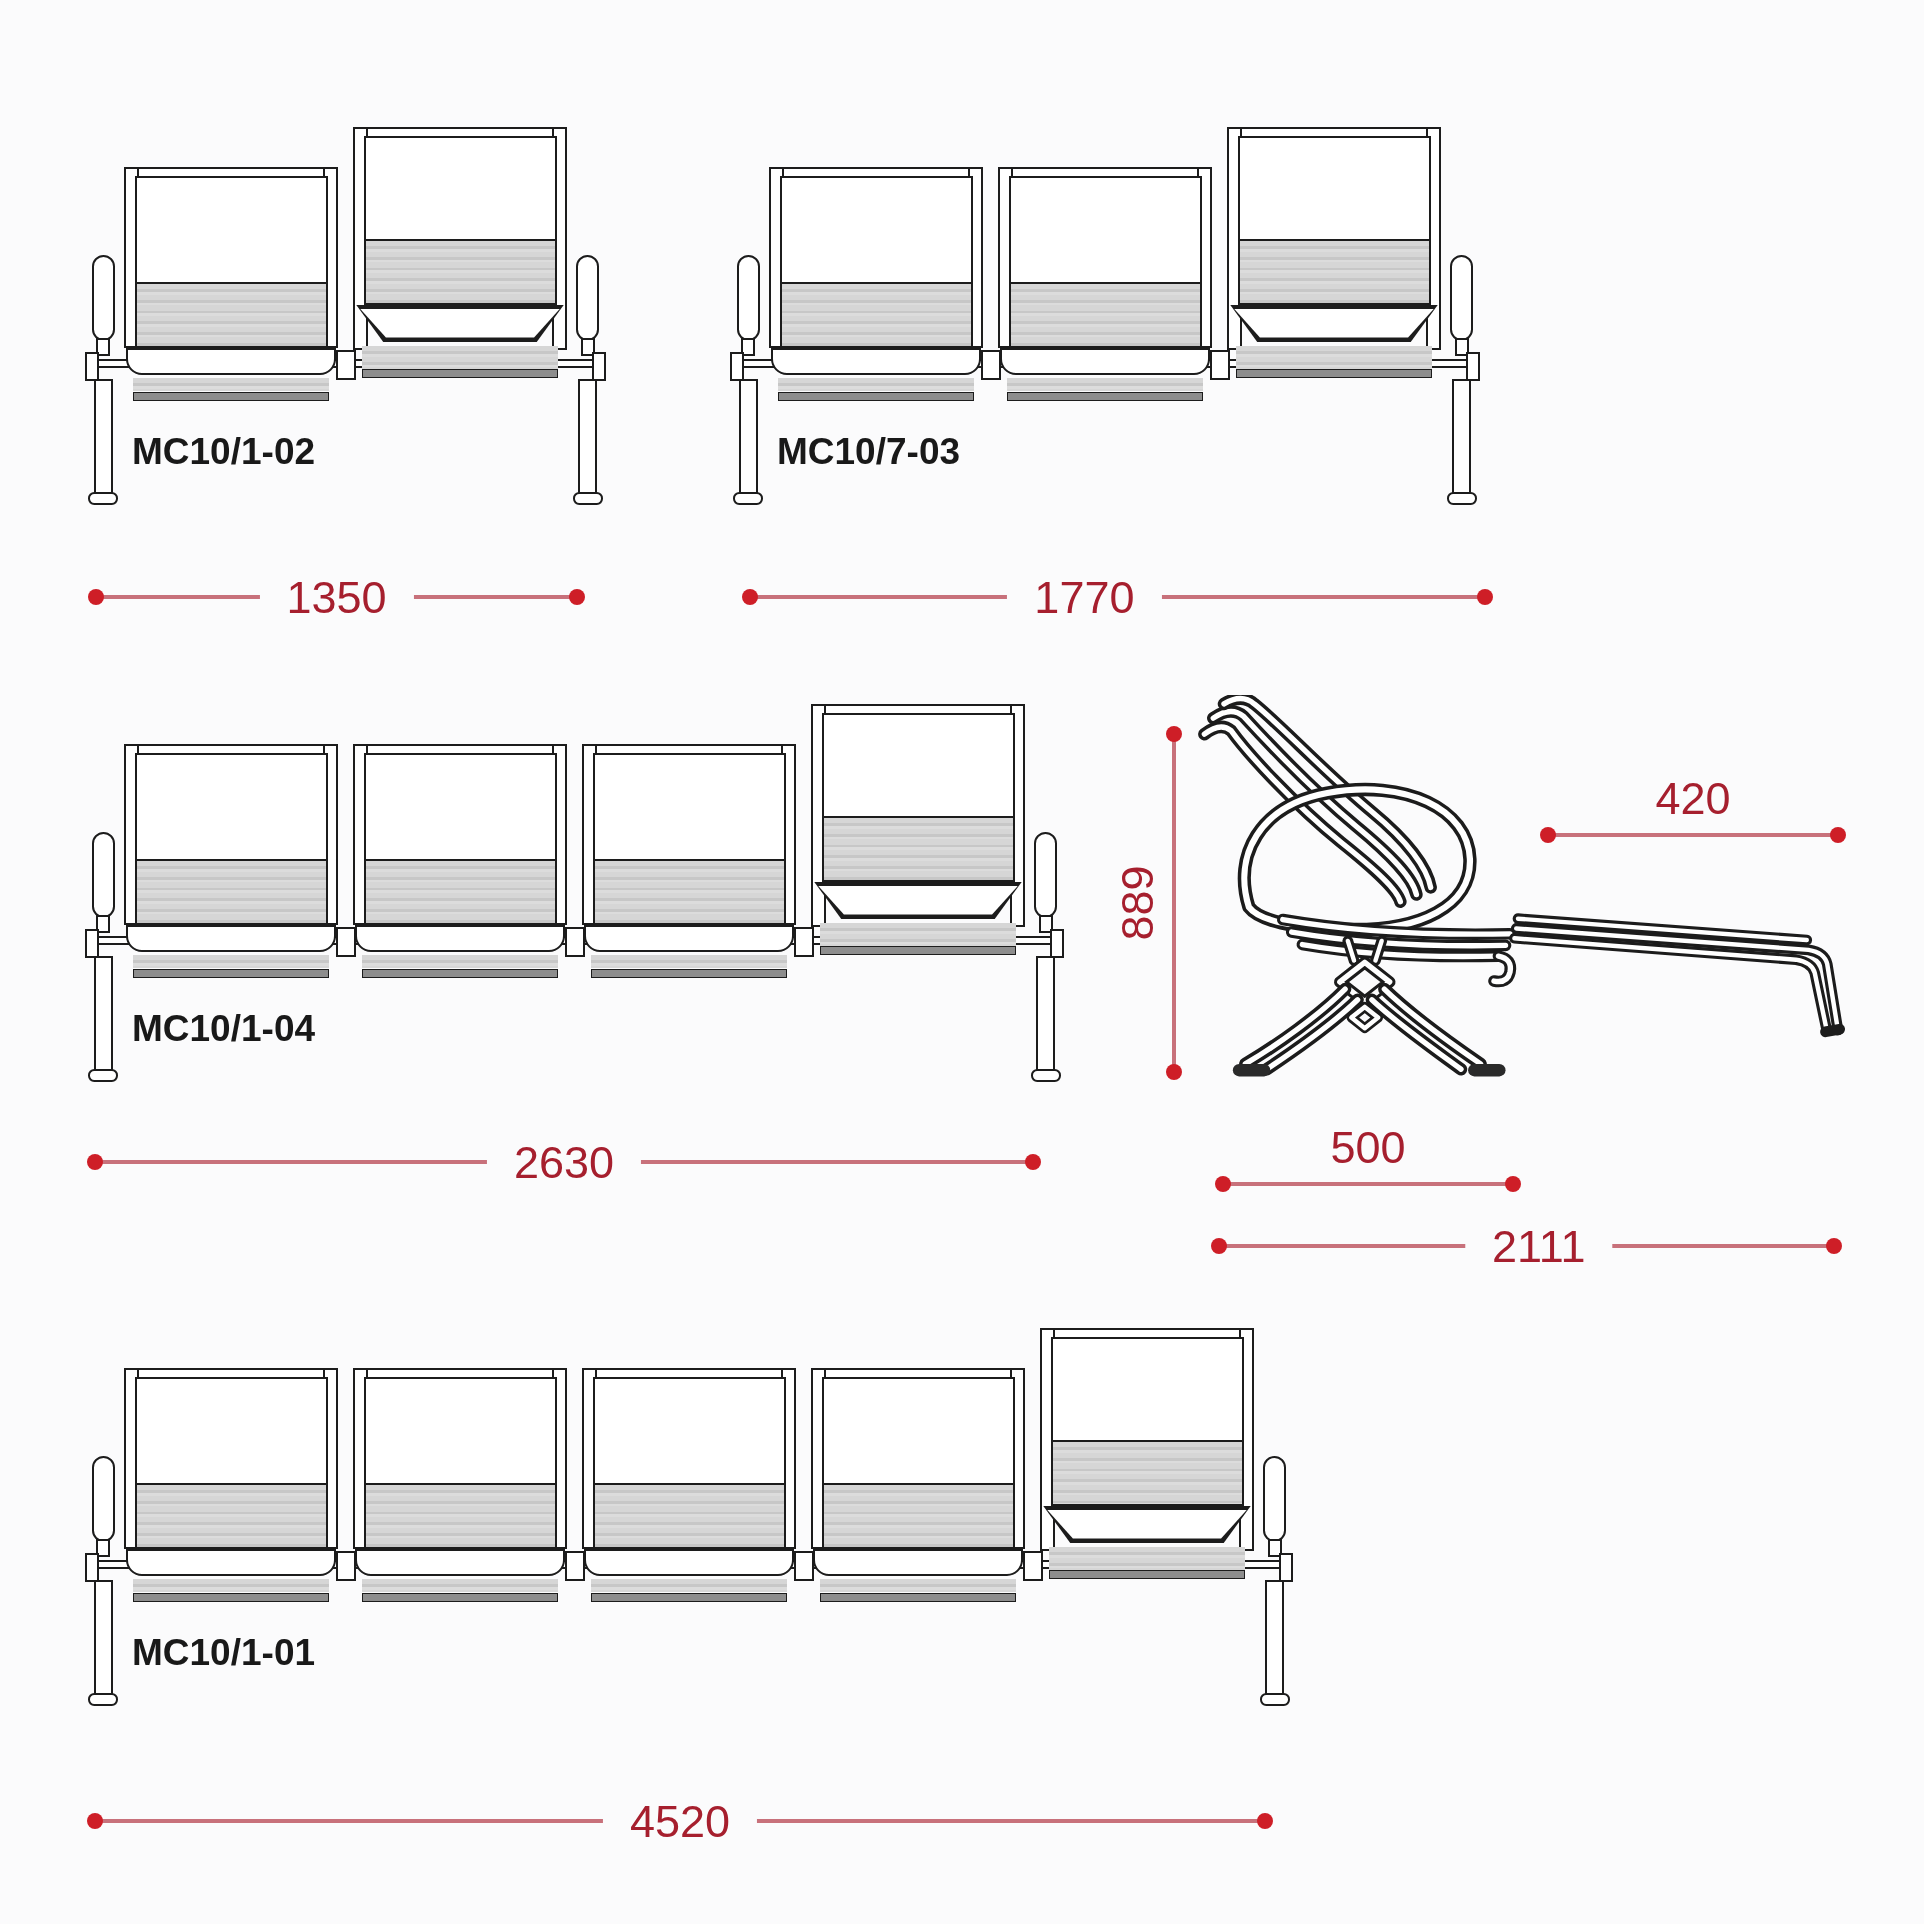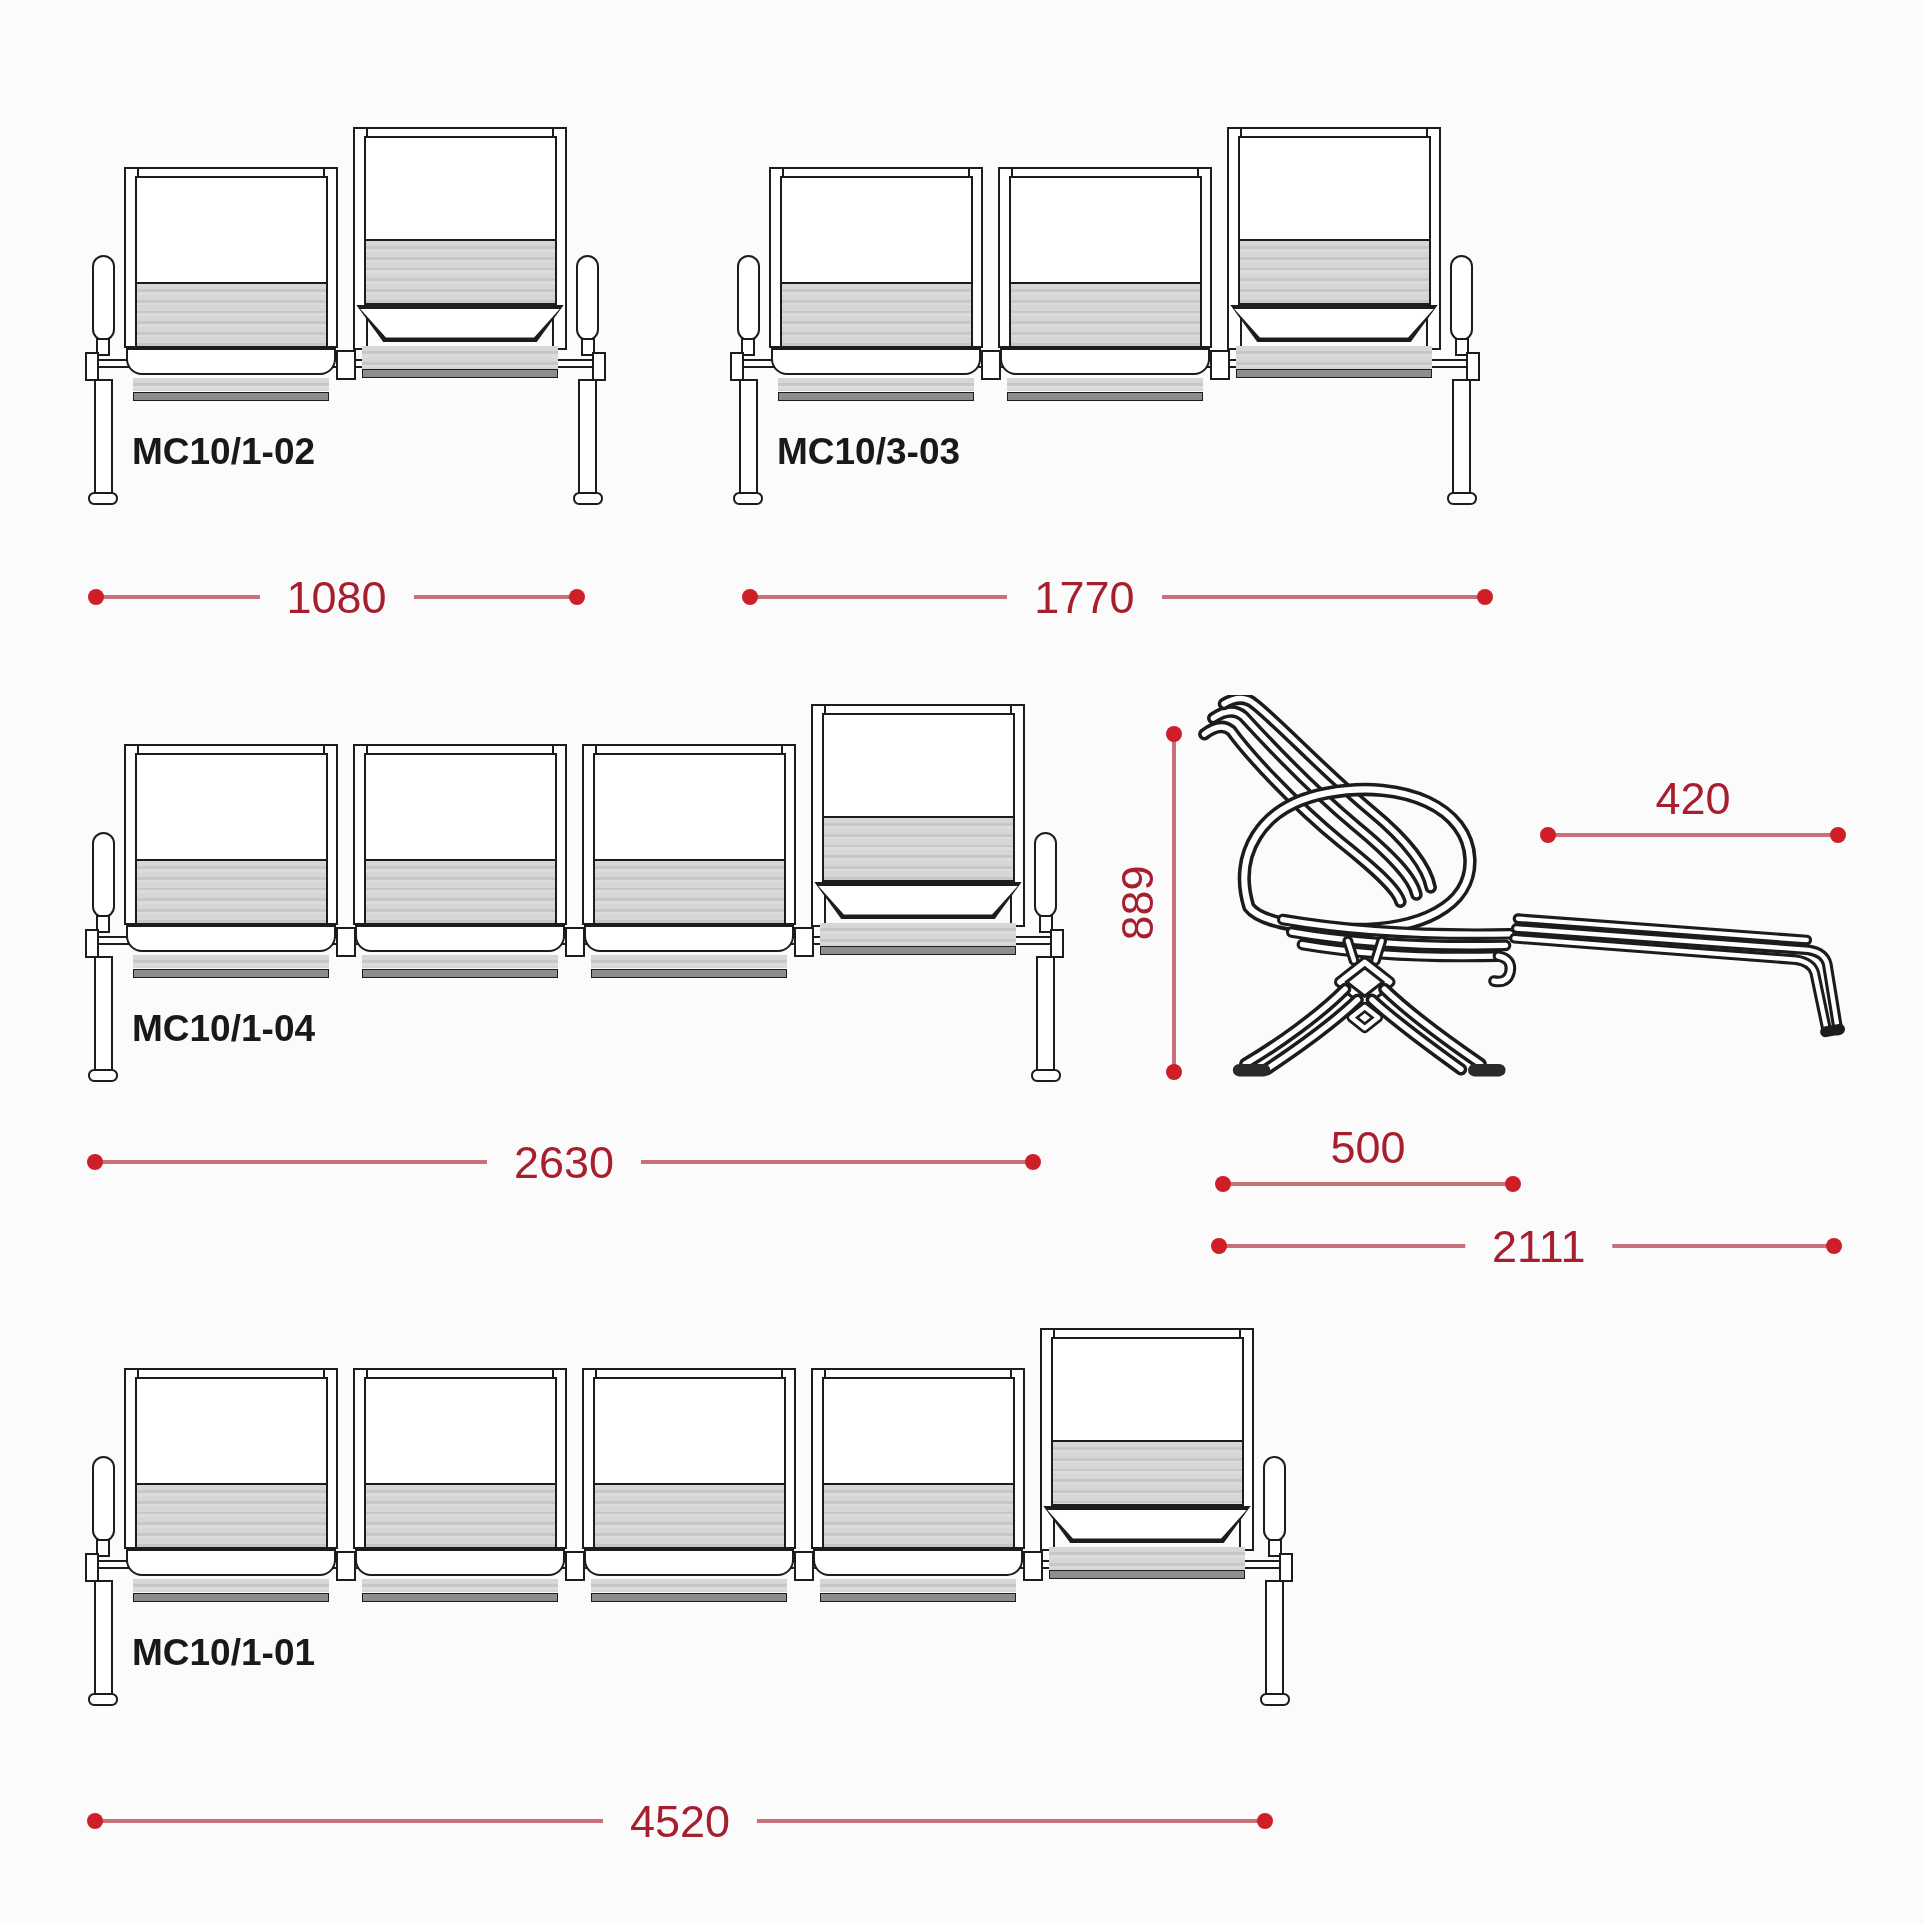--- a/index.html
+++ b/index.html
@@ -127,26 +127,26 @@
         <div class="neck"></div>
         <div class="bkt"></div>
         <div class="leg"></div>
         <div class="foot"></div>
       </div>
     </section>
   <div class="dim" style="left:96px;top:597px;width:481px">
     <div class="dim-line"></div>
     <span class="dot a"></span>
     <span class="dot b"></span>
-    <span class="dim-text">1080</span>
+    <span class="dim-text">1350</span>
   </div>
 
   <section class="bench" id="bench-1" style="left: 734px; top: 127px; width: 742px;">
     <div class="beam"></div>
-    <div class="bench-label">MC10/3-03</div>
+    <div class="bench-label">MC10/7-03</div>
   <div class="seat" style="left: 33px;">
         <div class="topcap"></div>
         <div class="rail l"></div>
         <div class="rail r"></div>
         <div class="panel">
           <div class="panel-tex tex"></div>
         </div>
         <div class="cushion"></div>
         <div class="strip tex"></div>
         <div class="bbar"></div>

